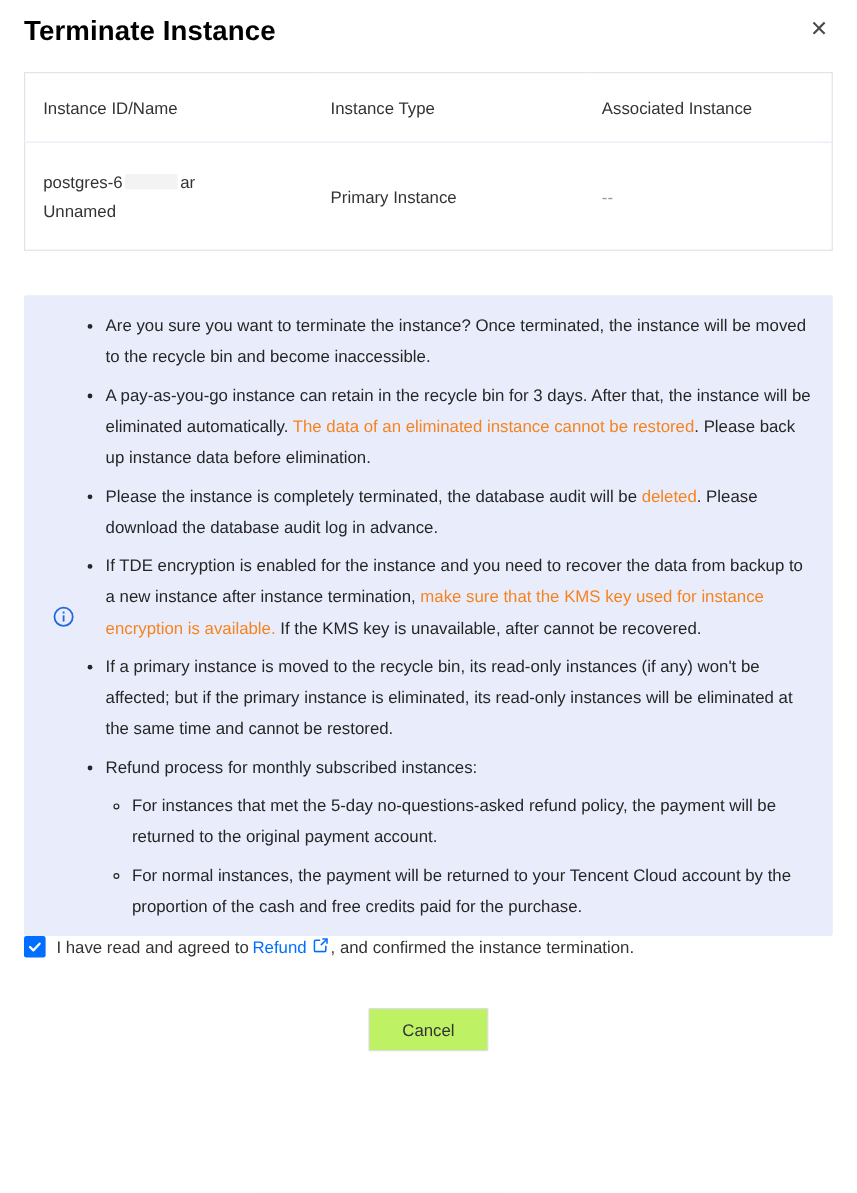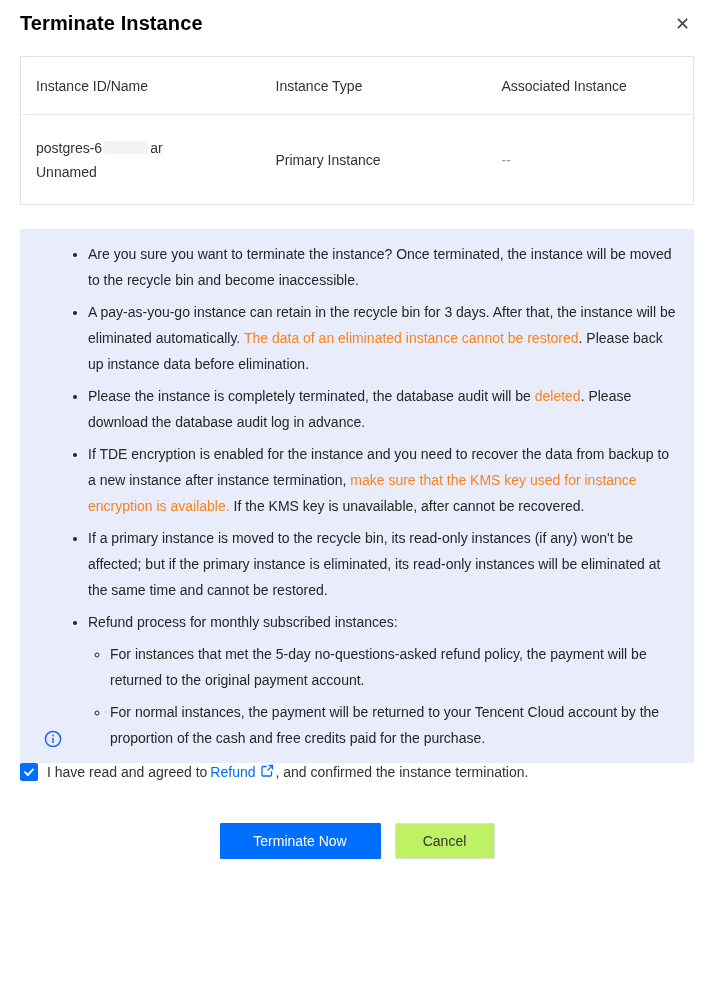--- a/index.html
+++ b/index.html
@@ -13,21 +13,21 @@
   html,body{margin:0;padding:0;}
   body{
     width:714px;height:994px;background:#fff;
     font-family:"Liberation Sans", sans-serif;
     font-size:14px;color:var(--text);
     overflow:hidden;
   }
   .dialog{position:relative;height:100%;padding:0 20px;}
 
   .dlg-header{display:flex;justify-content:space-between;align-items:flex-start;padding-top:12px;}
-  .title{font-size:20px;font-weight:bold;color:#000;letter-spacing:0.1px;}
+  .title{font-size:23px;font-weight:bold;color:#000;letter-spacing:0.1px;}
   .close-btn{font-size:18px;color:#4a4a4a;line-height:1;cursor:pointer;padding:2px 4px;margin-top:1px;}
 
   .summary{margin-top:32px;color:#333;}
   .summary .count{color:var(--warning);}
   .toggle-link{color:var(--accent);margin-left:12px;cursor:pointer;}
   .toggle-caret{color:var(--accent);font-size:9px;margin-left:6px;vertical-align:1px;cursor:pointer;}
 
   table.sel-table{width:100%;margin-top:21px;border-collapse:collapse;table-layout:fixed;}
   .sel-table th,.sel-table td{text-align:left;padding-left:15px;}
   .sel-table{border:1px solid #dfe3ec;}
@@ -35,22 +35,22 @@
   .sel-table td{height:90px;vertical-align:middle;line-height:24px;color:#333;}
   .col-id{width:240px;}
   .col-type{width:226px;}
   .muted{color:#999;}
   .redacted{
     display:inline-block;width:44px;height:13px;margin:0 2px;vertical-align:-1px;
     background:#f3f3f3;border-radius:2px;filter:blur(0.6px);
   }
 
   .notice{
-    margin-top:24px;background:var(--notice-bg);border-radius:2px;
-    padding:12px 18px 12px 24px;display:flex;align-items:flex-end;
+    margin-top:37px;background:var(--notice-bg);border-radius:2px;
+    padding:12px 18px 12px 24px;display:flex;align-items:center;
   }
   .notice-icon{flex:0 0 18px;margin-top:5px;}
   .notice-list{margin:0;padding-left:26px;color:#262626;}
   .notice-list li{line-height:26px;margin-bottom:6px;}
   .notice-list li:last-child{margin-bottom:0;}
   .sub-list{margin:6px 0 0 0;padding-left:22px;}
   .sub-list li{line-height:26px;margin-bottom:6px;}
   .em{color:var(--warning);}
 
   .agreement{display:flex;align-items:center;}
@@ -136,17 +136,16 @@
       <svg width="13" height="13" viewBox="0 0 13 13">
         <path d="M10.5 7.2 V11 a1 1 0 0 1 -1 1 H2 a1 1 0 0 1 -1 -1 V3.5 a1 1 0 0 1 1 -1 H5.8" fill="none" stroke="#006eff" stroke-width="1.3"></path>
         <path d="M7.6 1.5 H11.5 V5.4" fill="none" stroke="#006eff" stroke-width="1.3"></path>
         <path d="M11.3 1.7 L6.4 6.6" fill="none" stroke="#006eff" stroke-width="1.3"></path>
       </svg>
     </span>
     <span>, and confirmed the instance termination.</span>
   </div>
 
   <div class="footer">
-    <button class="btn btn-primary">Terminate Now</button>
     <button class="btn btn-default">Cancel</button>
   </div>
 
 </div>
 
 </body></html>

